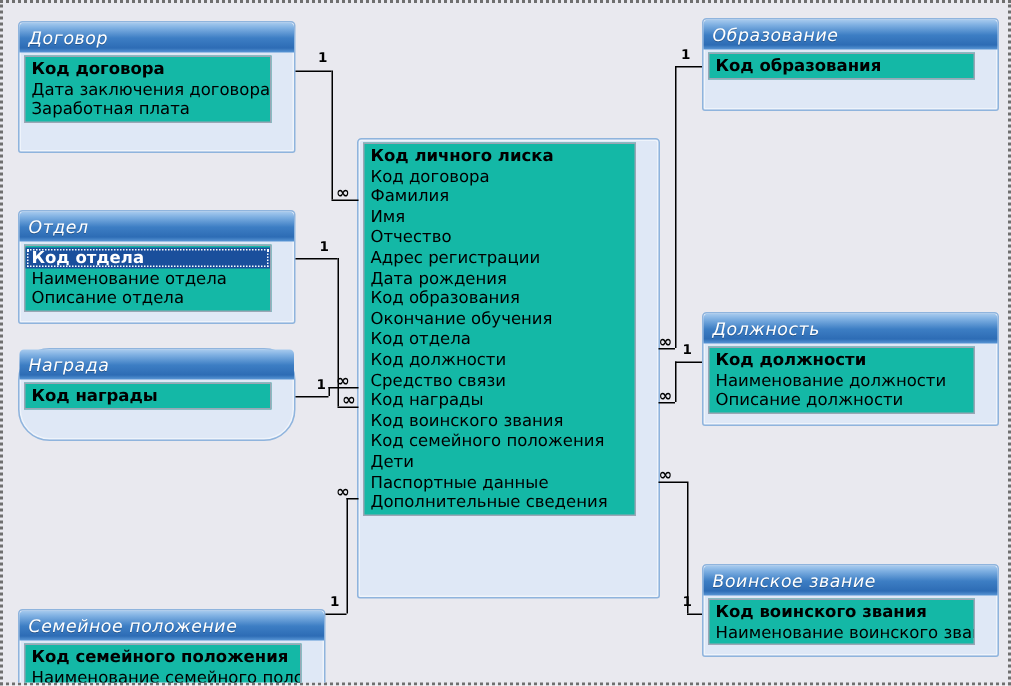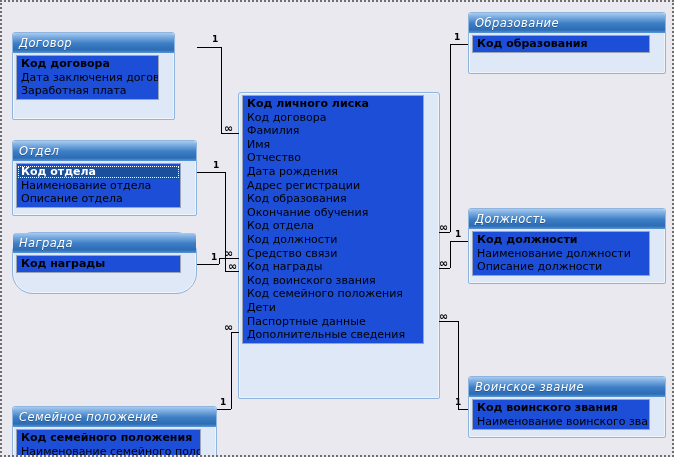--- a/index.html
+++ b/index.html
@@ -39,21 +39,21 @@
     font-weight:normal;
     letter-spacing:.4px;
     border-radius:3px 3px 0 0;
     background:linear-gradient(to bottom,#a8cbee 0%,#7fb0e2 18%,#3d7ec4 52%,#2d6cb5 85%,#5a97d6 100%);
     text-shadow:0 1px 0 rgba(0,0,0,.25);
     overflow:hidden;
     white-space:nowrap;
   }
   .tbl-body{
     margin:2px 15px 4px 3px;
-    background:#1d4ed8;
+    background:#14b8a6;
     border:1px solid #9aa6b5;
     padding:1px 0 1px 0;
   }
   .fld{
     font-size:11px;
     line-height:13.6px;
     height:13.6px;
     color:#000;
     padding:0 4px;
     white-space:nowrap;
@@ -85,21 +85,21 @@
     font-size:11px;
     line-height:8px;
     letter-spacing:-1px;
   }
 </style>
 </head>
 <body>
 
 <div id="canvas">
 
-  <div class="tbl" style="left:10px;top:30px;width:163px;height:88px;">
+  <div class="tbl" style="left:10px;top:12px;width:185px;height:88px;">
     <div class="tbl-hd">Договор</div>
     <div class="tbl-body">
       <div class="fld pk">Код договора</div>
       <div class="fld">Дата заключения договора</div>
       <div class="fld">Заработная плата</div>
     </div>
   </div>
 
   <div class="tbl" style="left:10px;top:138px;width:185px;height:76px;">
     <div class="tbl-hd">Отдел</div>
@@ -125,22 +125,22 @@
     </div>
   </div>
 
   <div class="tbl" style="left:236px;top:90px;width:202px;height:307px;">
     <div class="tbl-body">
       <div class="fld pk">Код личного лиска</div>
       <div class="fld">Код договора</div>
       <div class="fld">Фамилия</div>
       <div class="fld">Имя</div>
       <div class="fld">Отчество</div>
+      <div class="fld">Адрес регистрации</div>
       <div class="fld">Дата рождения</div>
-      <div class="fld">Адрес регистрации</div>
       <div class="fld">Код образования</div>
       <div class="fld">Окончание обучения</div>
       <div class="fld">Код отдела</div>
       <div class="fld">Код должности</div>
       <div class="fld">Средство связи</div>
       <div class="fld">Код награды</div>
       <div class="fld">Код воинского звания</div>
       <div class="fld">Код семейного положения</div>
       <div class="fld">Дети</div>
       <div class="fld">Паспортные данные</div>

